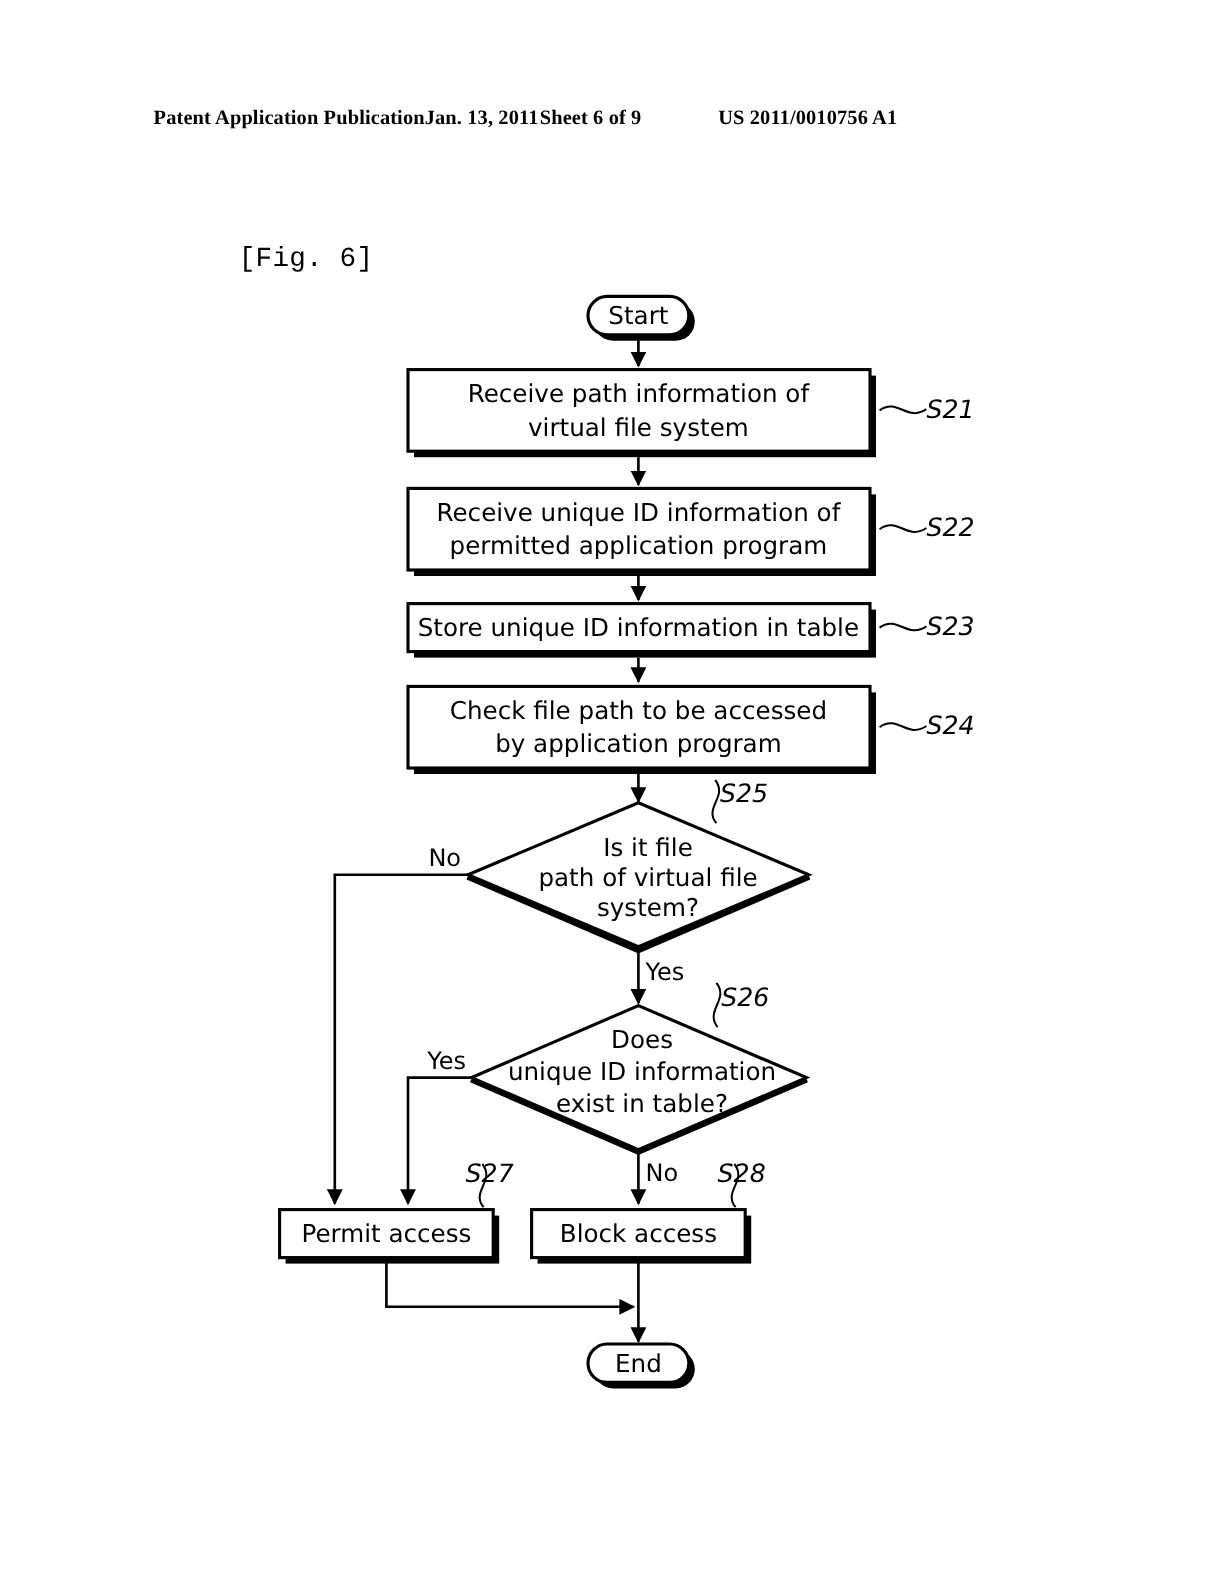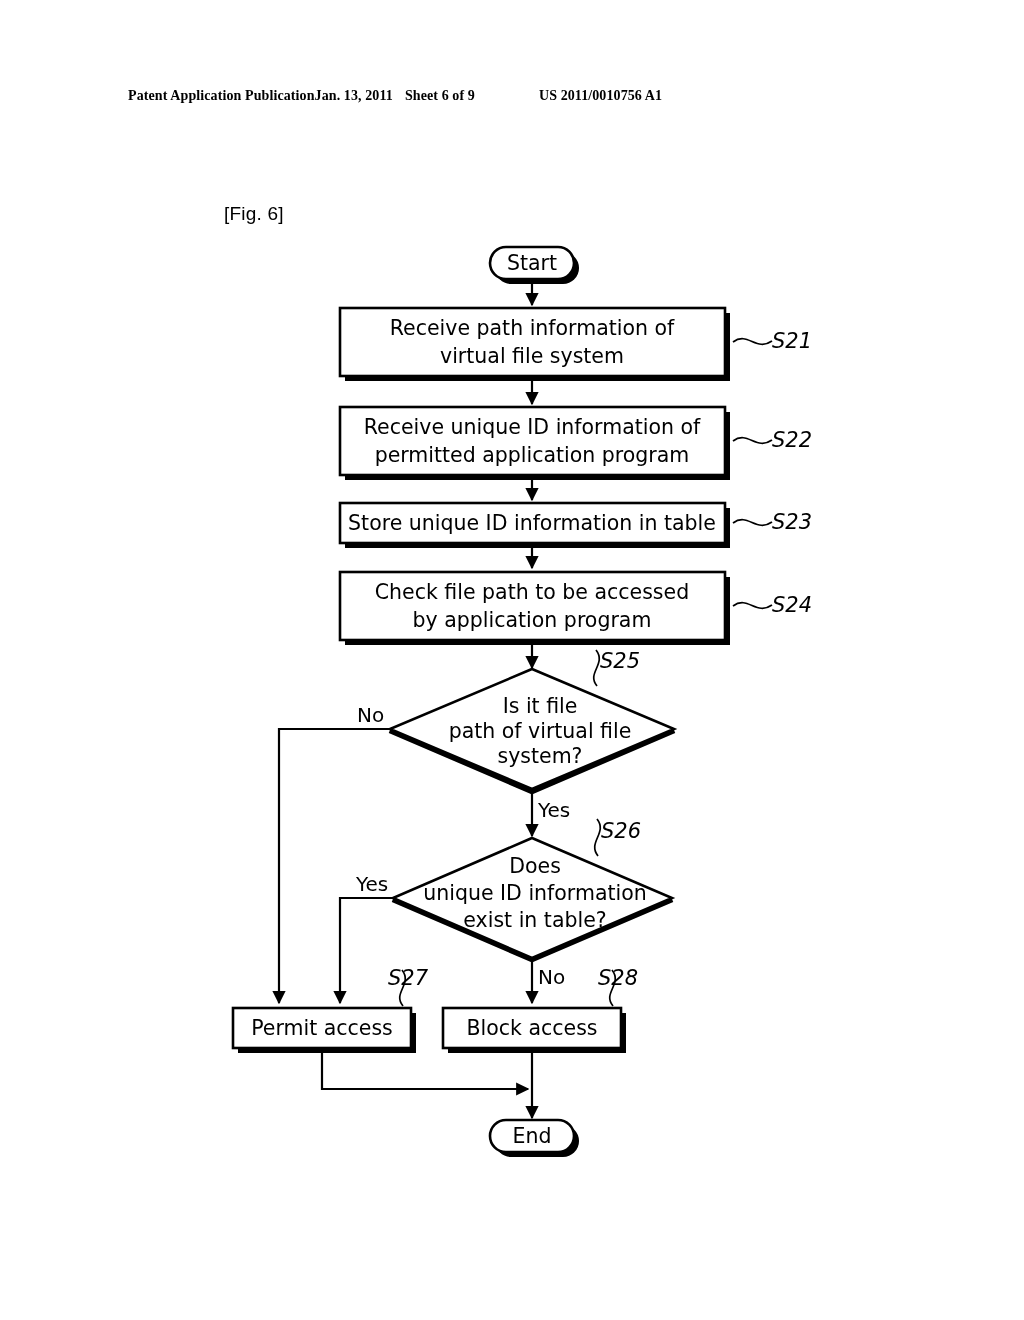--- a/index.html
+++ b/index.html
@@ -21,38 +21,37 @@
   .page-header {
     position: absolute;
     top: 88px;
     left: 128px;
     width: 768px;
     height: 24px;
     display: flex;
     align-items: baseline;
     font-family: "Liberation Serif", serif;
     font-weight: bold;
-    font-size: 14px;
+    font-size: 17px;
     letter-spacing: 0.1px;
     white-space: nowrap;
   }
   .hdr-pub    { }
   .hdr-date   { }
-  .hdr-sheet  { margin-left: 12px; text-align: right; }
+  .hdr-sheet  { margin-left: 1px; text-align: right; }
   .hdr-patno  { margin-left: 64px; }
 
   
   .fig-label {
     position: absolute;
     top: 203px;
     left: 199px;
-    font-family: Liberation Sans, sans-serif;
-    font-size: 19px;
+    font-family: Liberation Mono, monospace;
+    font-size: 23px;
     letter-spacing: 0.2px;
-    margin-left: 25px;
   }
 
   
   .chart-wrap {
     position: absolute;
     top: 0;
     left: 0;
     width: 916px;
     height: 1320px;
   }

